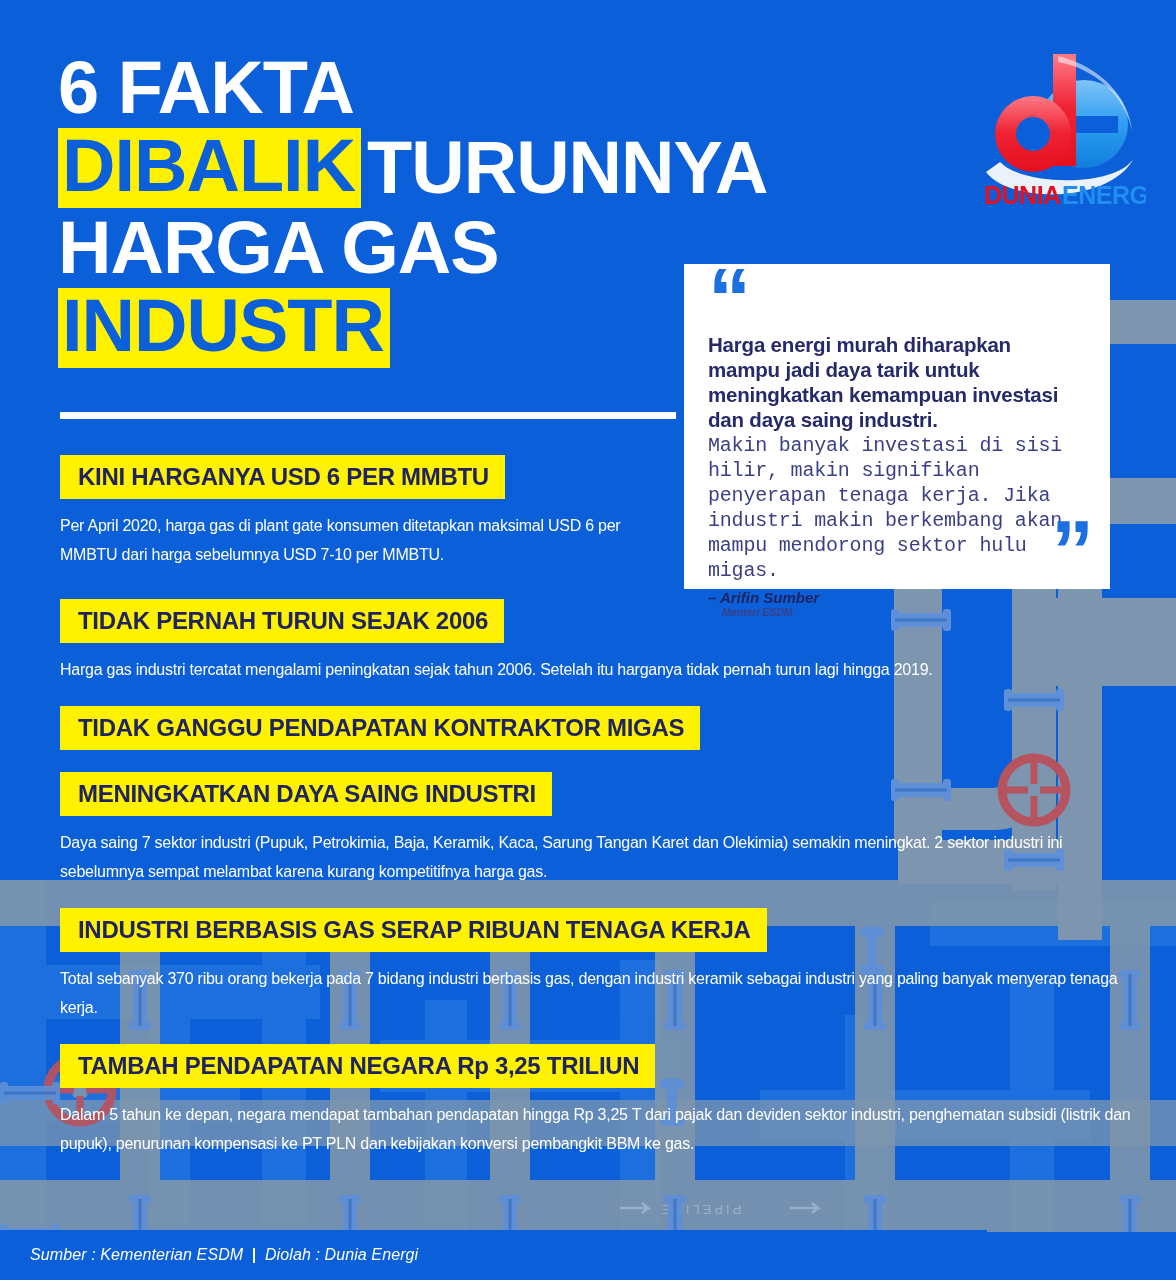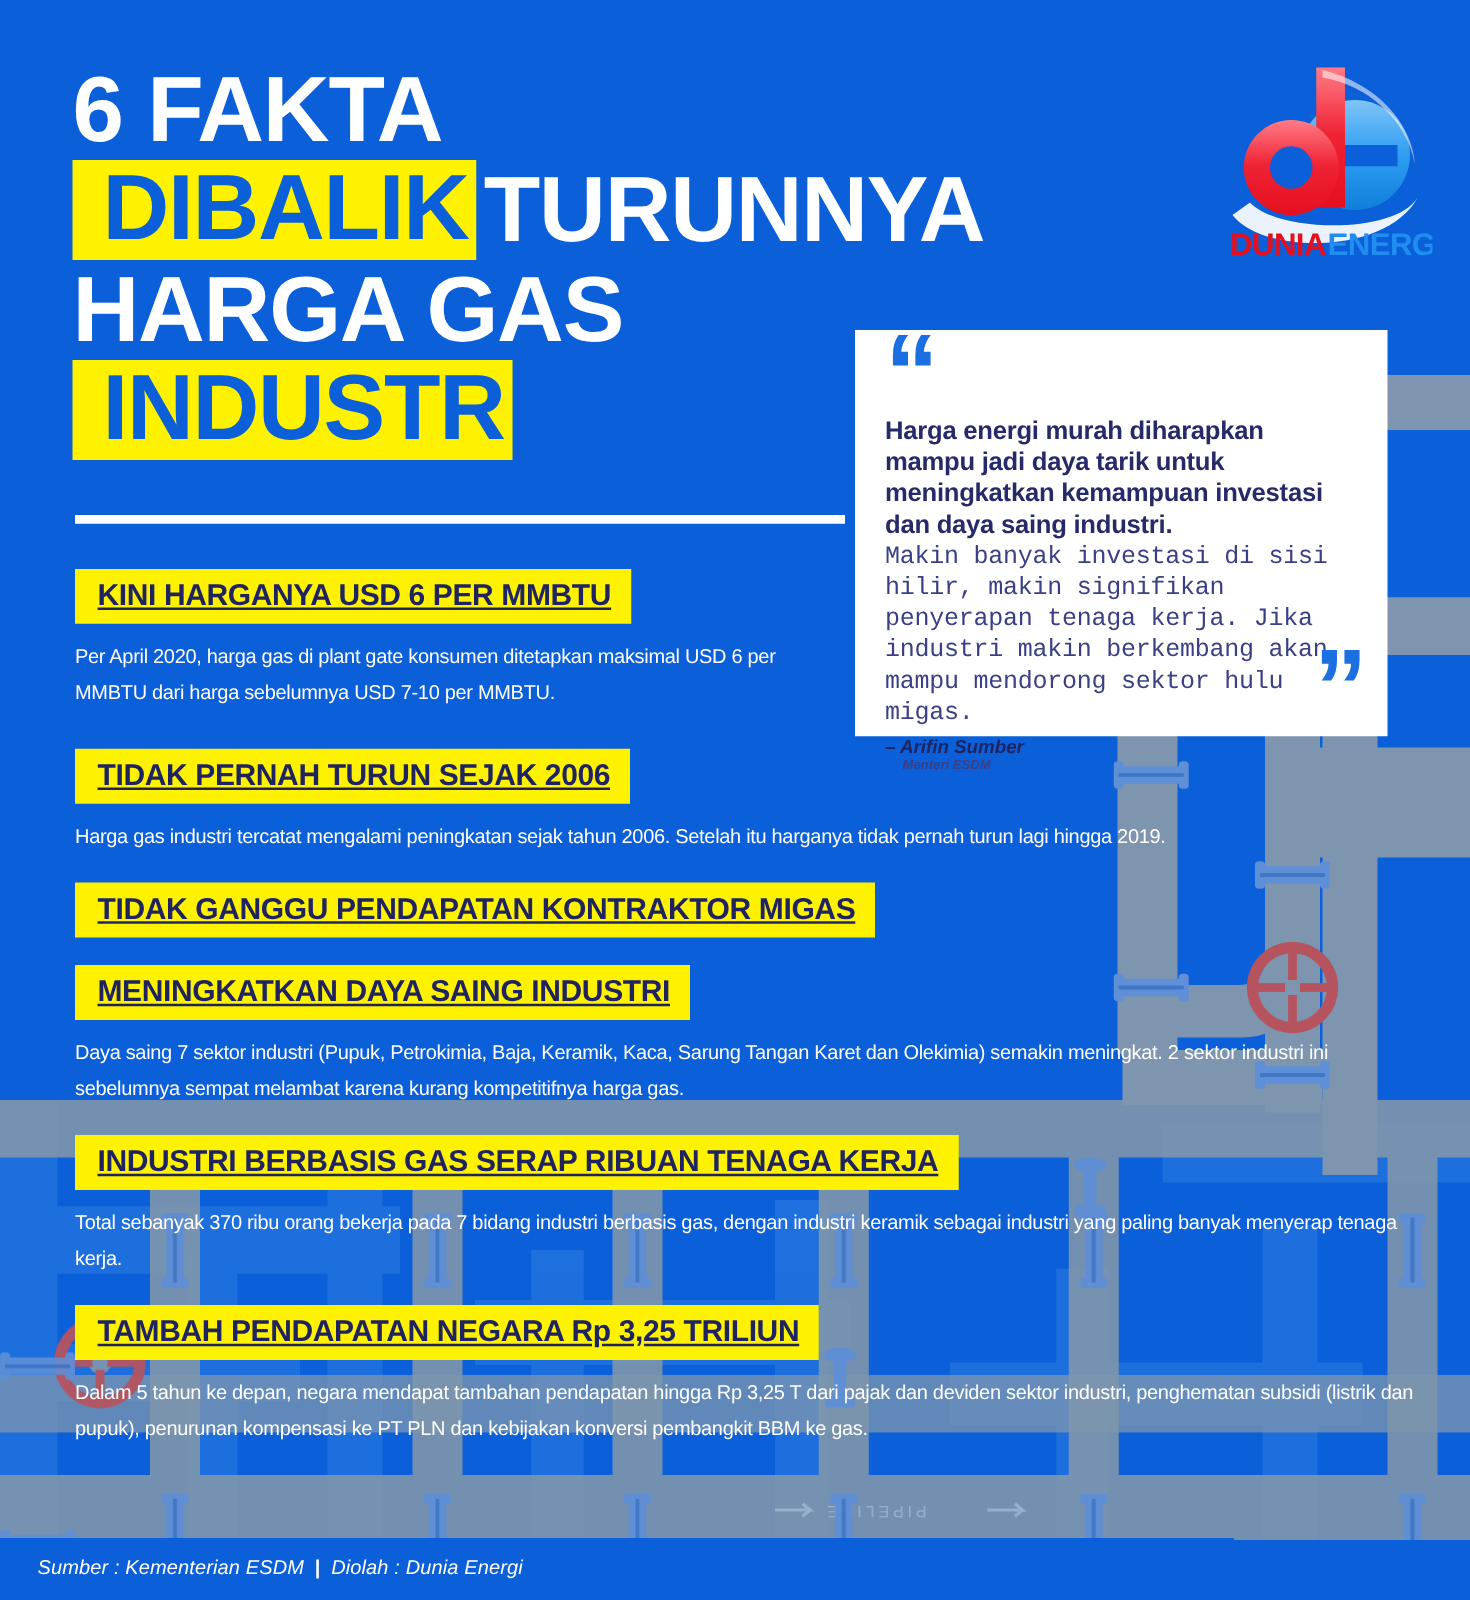--- a/index.html
+++ b/index.html
@@ -30,21 +30,21 @@
     color:#ffffff;
     white-space:nowrap;
     font-family:"Liberation Sans",sans-serif;
   }
   .tl-row{display:flex;align-items:flex-end;height:80px;}
 
   .hl{
     display:inline-block;
     background:#fff200;
     color:#0b5fd8;
-    padding:2px 6px 6px 24px;
+    padding:2px 6px 6px 4px;
     line-height:72px;
     height:80px;
     overflow:hidden;
   }
   .hl.clip{max-width:398px;text-align:right;}
 
   .plain{display:inline-block;padding-left:6px;}
 
   .divider{
     position:absolute;left:60px;top:412px;width:622px;height:7px;
@@ -92,21 +92,20 @@
   .fact-head{
     display:inline-block;
     background:#fff200;
     color:#1f2460;
     font-weight:900;
     font-size:24px;
     line-height:25px;
     letter-spacing:-.3px;
     padding:9px 16px 10px 18px;
     white-space:nowrap;
-    text-decoration:underline;
   }
   .fact-head-wrap{margin-left:60px;}
   .fact-body{
     color:#ffffff;
     font-size:16px;
     line-height:29px;
     letter-spacing:-.25px;
     margin-left:60px;
     margin-top:12px;
     font-weight:400;

